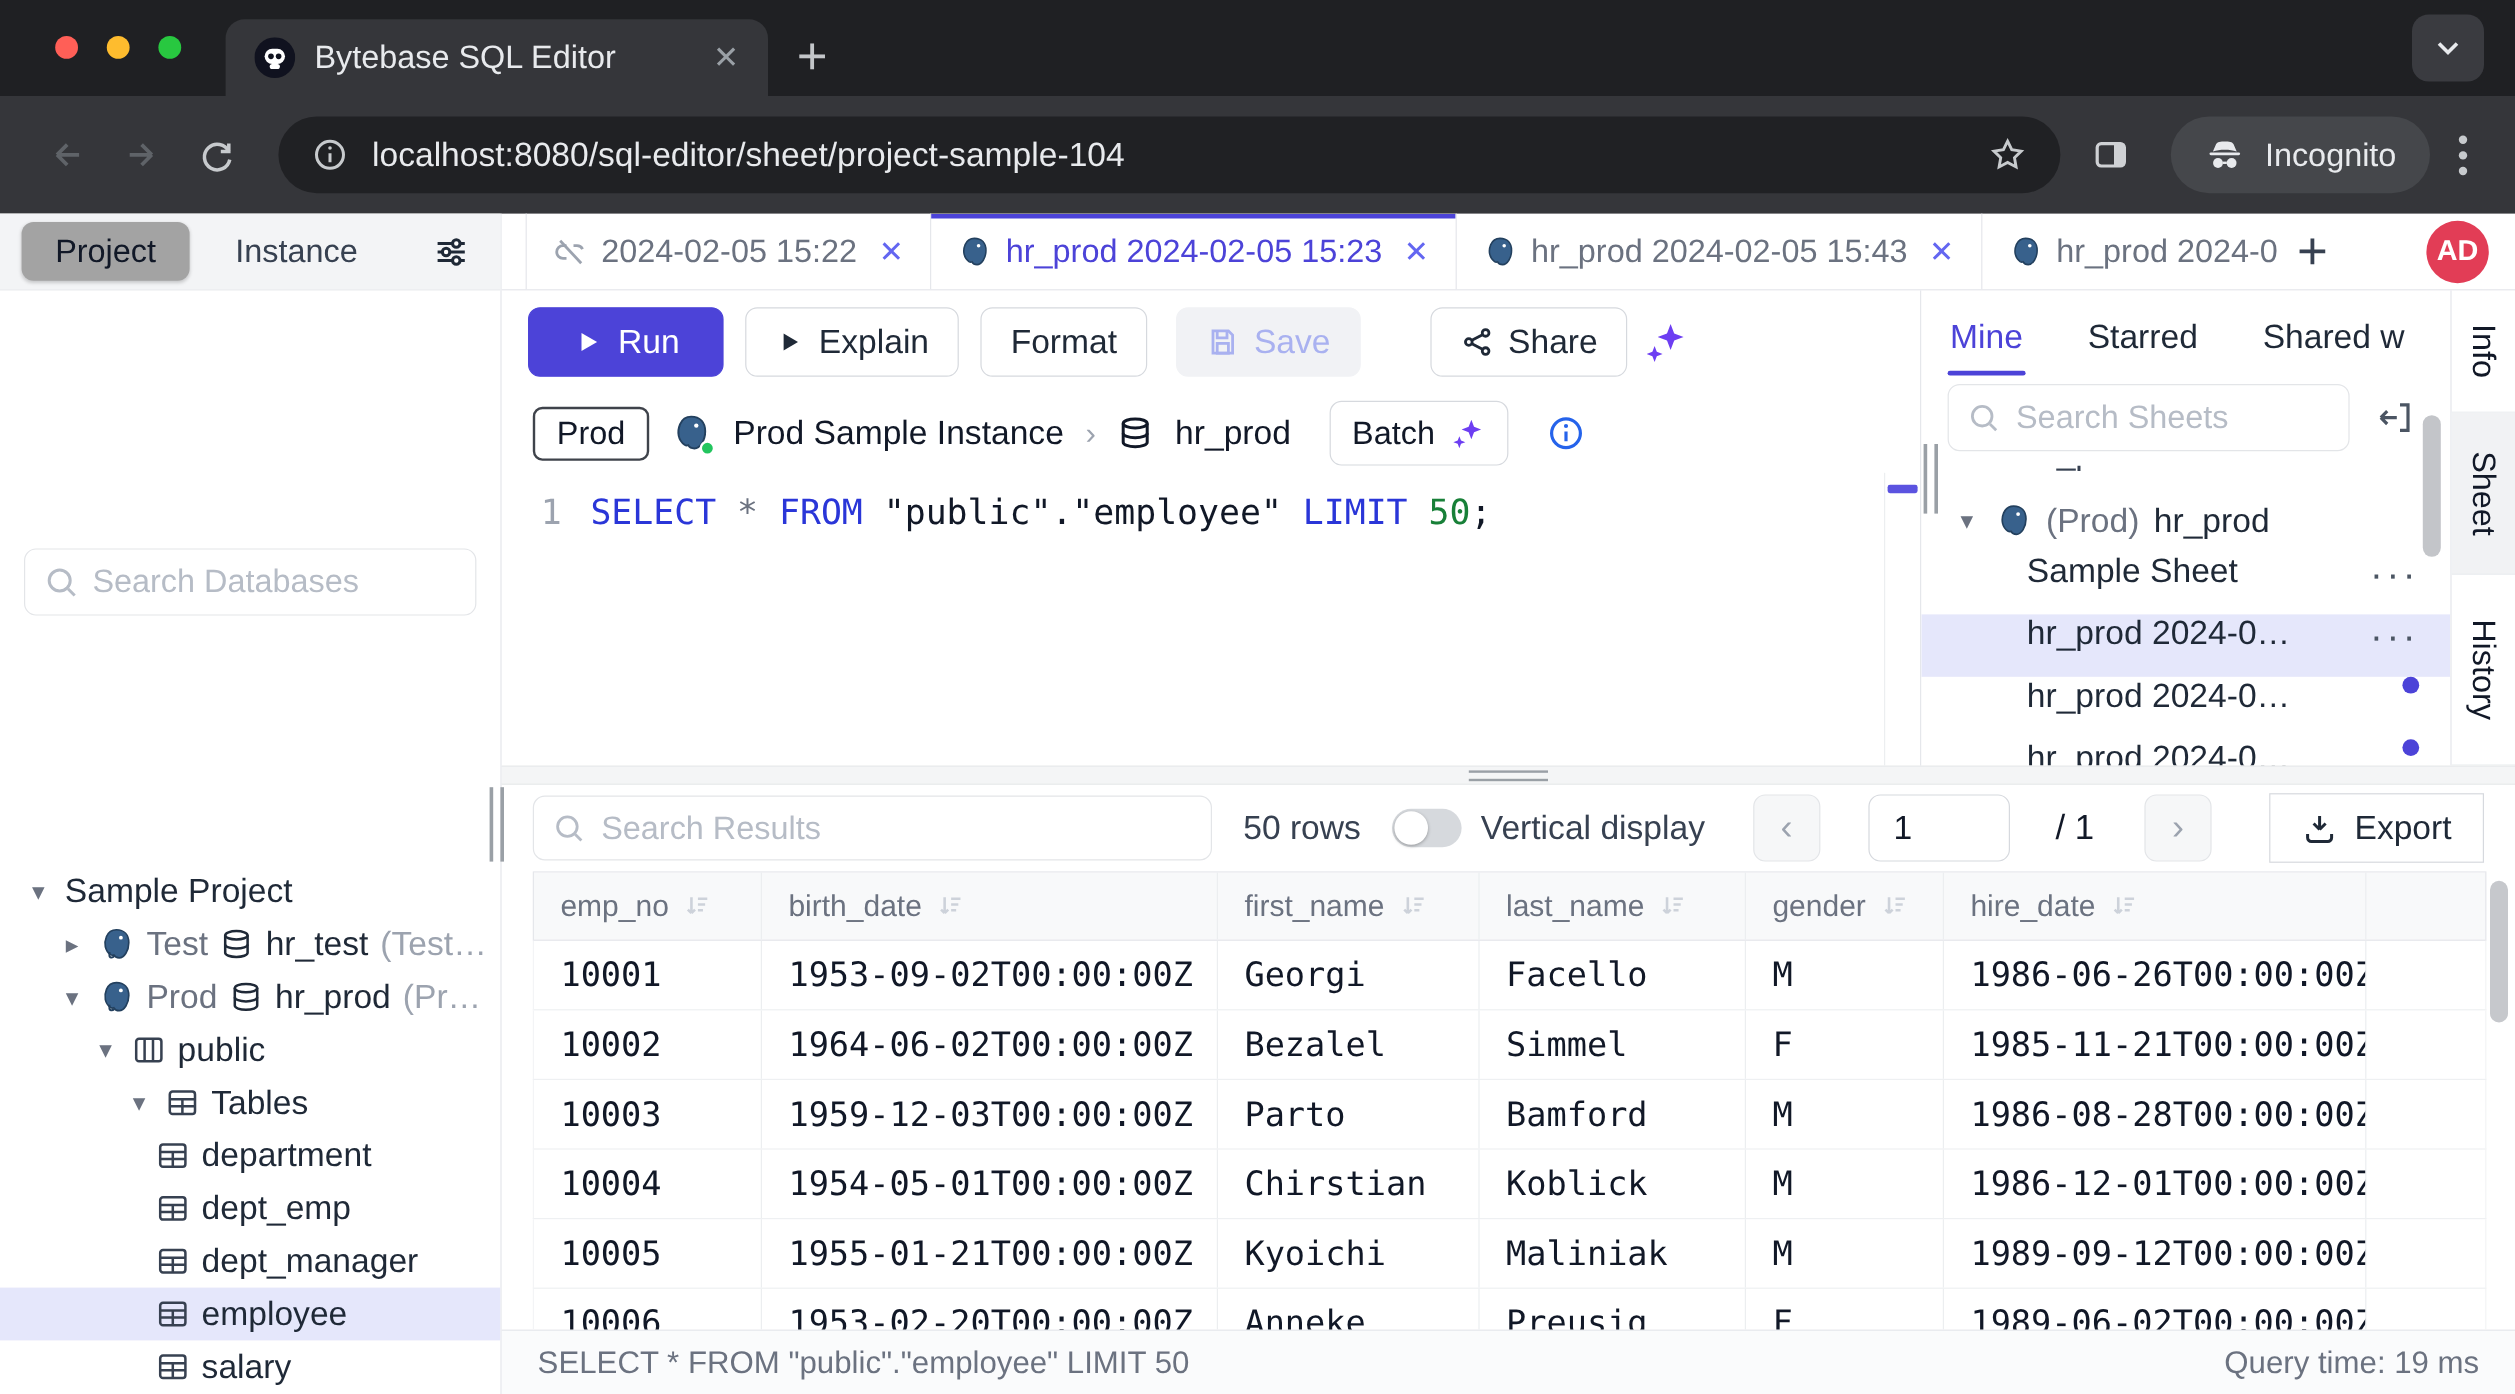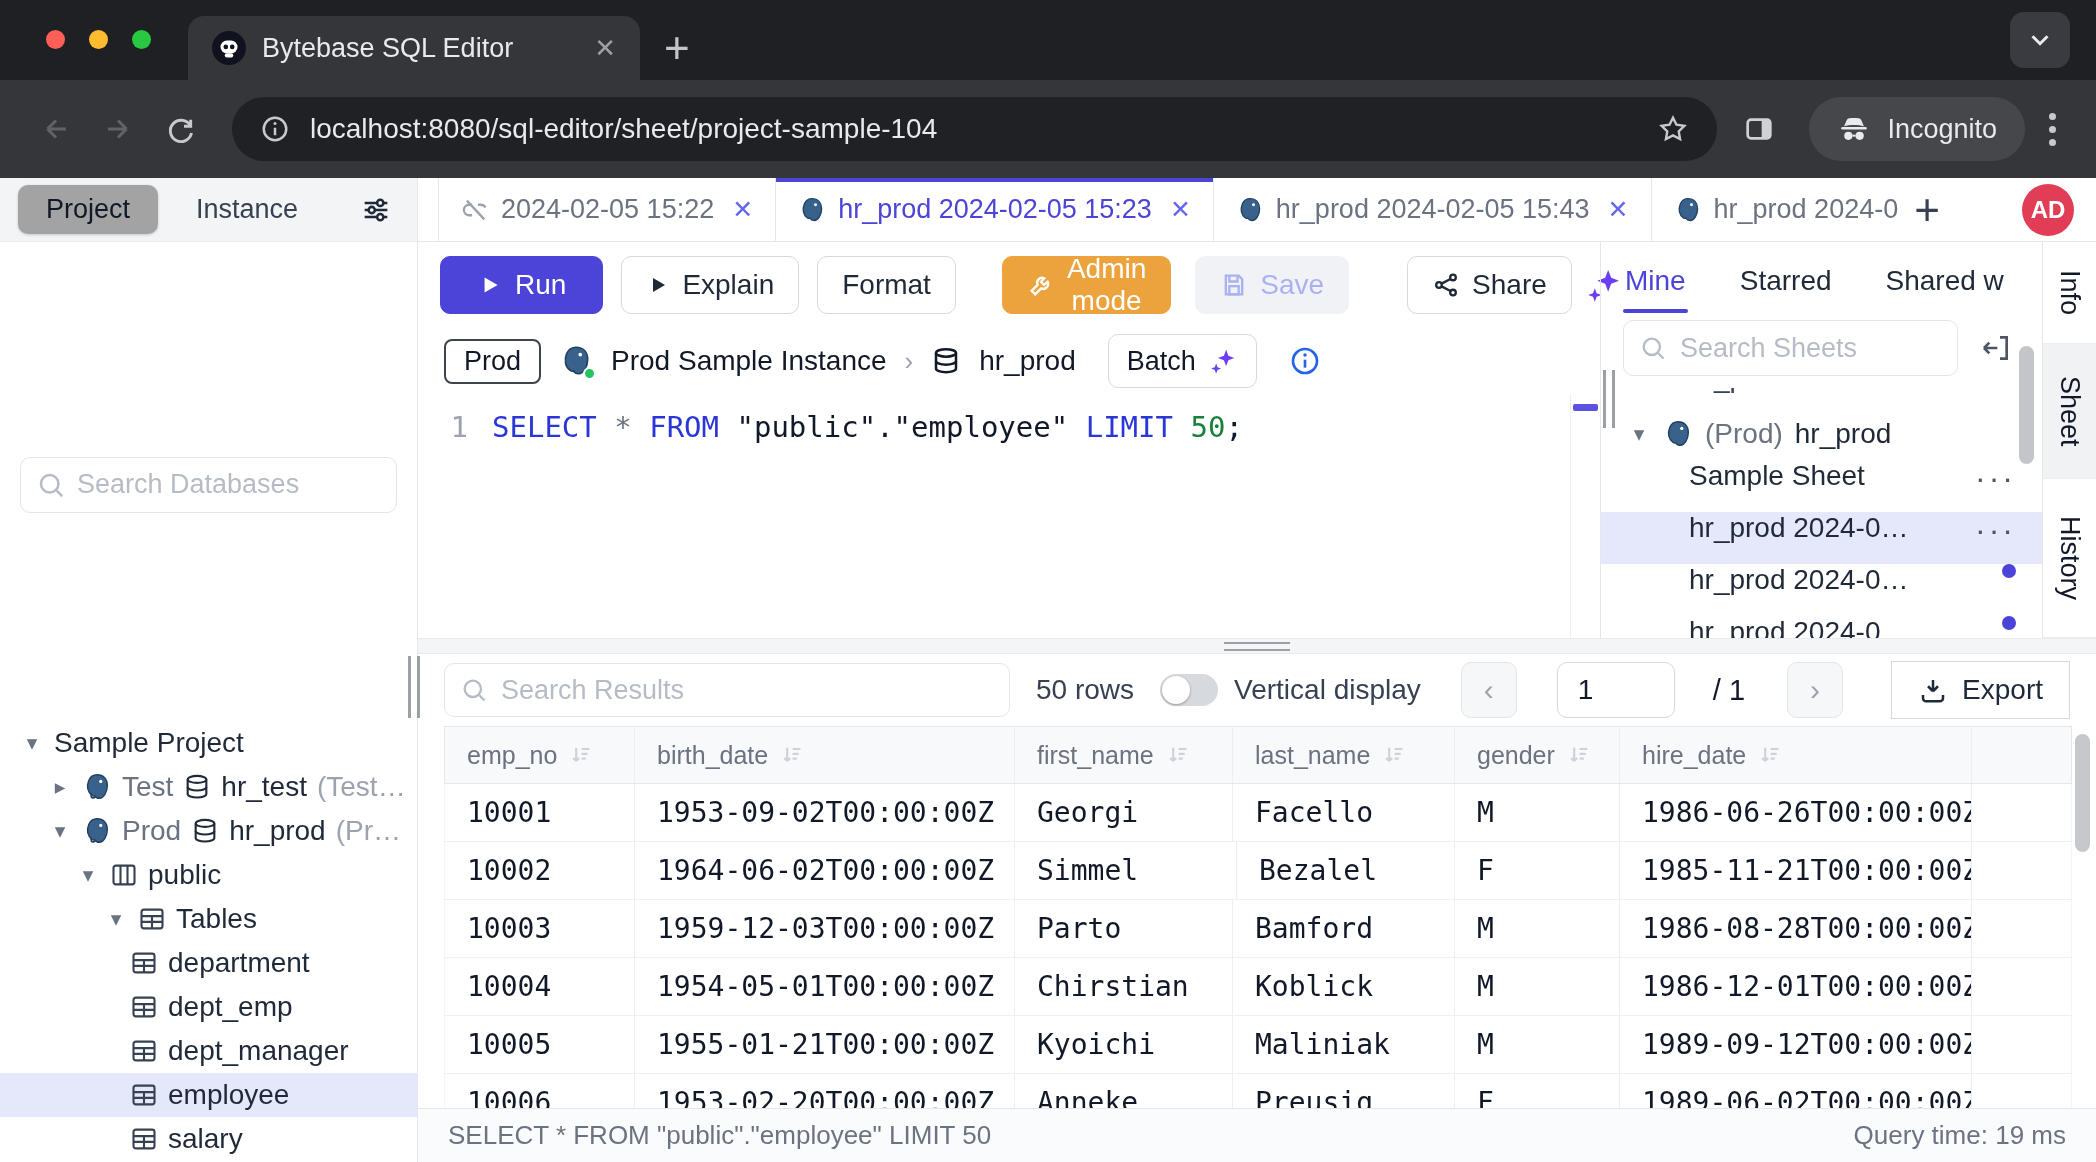--- a/index.html
+++ b/index.html
@@ -413,26 +413,20 @@
               <span>Run</span>
             </button>
             <button class="btn">
               <svg width="24" height="24" viewBox="0 0 24 24">
                   <path d="M7 5l12 7-12 7z" fill="#1f2937"></path>
                 </svg>
               <span>Explain</span>
             </button>
             <button class="btn">
               <span>Format</span>
-            </button>
-            <button class="btn admin">
-              <svg width="28" height="28" viewBox="0 0 24 24" fill="none" stroke="#fff" stroke-width="2">
-                  <path d="M14.7 6.3a4.2 4.2 0 0 0-5.6 5.6L4 17l3 3 5.1-5.1a4.2 4.2 0 0 0 5.6-5.6L14.6 12 12 9.4z"></path>
-                </svg>
-              <span>Admin mode</span>
             </button>
             <button class="btn save">
               <svg width="28" height="28" viewBox="0 0 24 24" fill="none" stroke="#a9b1f0" stroke-width="2">
                   <path d="M5 4h11l3 3v13H5z"></path>
                   <path d="M8 4v5h7V4"></path>
                   <rect x="8" y="13" width="8" height="7"></rect>
                 </svg>
               <span>Save</span>
             </button>
             <button class="btn share">
@@ -636,22 +630,22 @@
             <div class="c w2">1953-09-02T00:00:00Z</div>
             <div class="c w3">Georgi</div>
             <div class="c w4">Facello</div>
             <div class="c w5">M</div>
             <div class="c w6">1986-06-26T00:00:00Z</div>
             <div class="c fill"></div>
           </div>
           <div class="gr">
             <div class="c w1">10002</div>
             <div class="c w2">1964-06-02T00:00:00Z</div>
+            <div class="c w3">Bezalel</div>
             <div class="c w4">Simmel</div>
-            <div class="c w3">Bezalel</div>
             <div class="c w5">F</div>
             <div class="c w6">1985-11-21T00:00:00Z</div>
             <div class="c fill"></div>
           </div>
           <div class="gr">
             <div class="c w1">10003</div>
             <div class="c w2">1959-12-03T00:00:00Z</div>
             <div class="c w3">Parto</div>
             <div class="c w4">Bamford</div>
             <div class="c w5">M</div>

